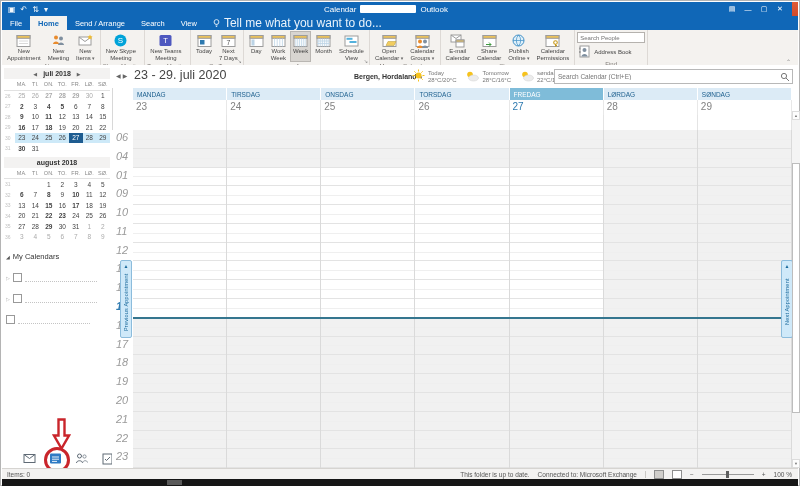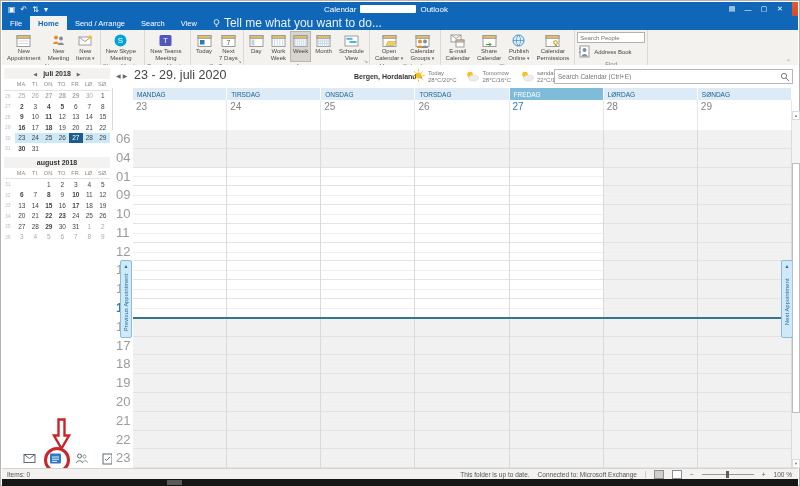--- a/index.html
+++ b/index.html
@@ -73,21 +73,21 @@
   
   #dayheads{left:132px;top:87px;width:659px;height:12px;display:flex;}
   .dh{flex:1;background:#dcebf6;color:#1b5e8d;font-size:6.5px;display:flex;align-items:center;padding-left:4px;border-right:1px solid #fff;}
   .dh.today{background:#7fbcd9;color:#fff;}
   #daydates{left:132px;top:99px;width:659px;height:15px;display:flex;background:#fff;}
   .dd{flex:1;font-size:10px;color:#828282;padding:1px 0 0 3px;border-right:1px solid #e8e8e8;}
   .dd.today{color:#2e7ab0;}
   #allday{left:132px;top:114px;width:659px;height:15px;display:flex;background:#fff;border-bottom:1px solid #d0d0d0;}
   .ad{flex:1;border-right:1px solid #e4e4e4;}
   #gutter{left:111px;top:129px;width:21px;height:338px;background:#fff;border-right:1px solid #d8d8d8;display:flex;flex-direction:column;}
-  .hl{flex:1;font-size:13px;color:#9a9a9a;padding:1px 0 0 4px;}
+  .hl{flex:1;font-size:11px;color:#9a9a9a;padding:1px 0 0 4px;font-style:italic;}
   .hl.cur{color:#2e7ab0;font-weight:bold;}
   #grid{left:132px;top:129px;width:659px;height:338px;display:flex;}
   .col{flex:1;display:flex;flex-direction:column;border-right:1px solid #dadada;}
   .slot{flex:1;border-bottom:1px solid #e3e3e3;position:relative;}
   .slot::after{content:"";position:absolute;left:0;right:0;top:50%;border-top:1px solid #efefef;}
   .slot.work{background:#fff;}
   .slot.nonwork{background:#f1f1f1;}
   #timeline{left:132px;width:659px;top:316px;height:2px;background:#35768f;}
   .aptab{width:10px;height:72px;top:259px;background:#cfe9f9;border:1px solid #8cbcdc;border-radius:2px;display:flex;flex-direction:column;align-items:center;padding:2px 0;}
   .aptab .arr{font-size:5px;color:#1b6a9c;}
@@ -591,20 +591,42 @@
             <span class="mdc mm">3</span>
             <span class="mdc mm">4</span>
             <span class="mdc mm">5</span>
             <span class="mdc mm">6</span>
             <span class="mdc mm">7</span>
             <span class="mdc mm">8</span>
             <span class="mdc mm">9</span>
           </div>
         </div>
       </div>
+    <div id="mycals">
+      <div id="mycalhead">
+        <span class="tri">◢</span>
+        <span>My Calendars</span>
+      </div>
+      <div id="mycalitems">
+          <div class="calrow">
+            <span class="tri" style="color: rgb(170, 170, 170);">▷</span>
+            <span class="cb"></span>
+            <span class="redactline"></span>
+          </div>
+          <div class="calrow">
+            <span class="tri" style="color: rgb(170, 170, 170);">▷</span>
+            <span class="cb"></span>
+            <span class="redactline"></span>
+          </div>
+          <div class="calrow">
+            <span class="cb"></span>
+            <span class="redactline"></span>
+          </div>
+        </div>
+    </div>
   </div>
 
   <div id="navrow" class="abs">
       <span class="navic">
         <svg width="13" height="13" viewBox="0 0 13 13">
           <rect x="1" y="2.5" width="11" height="8" fill="#fff" stroke="#5f6a75"></rect>
           <path d="M1 2.5l5.5 4L12 2.5" fill="none" stroke="#5f6a75"></path>
         </svg>
       </span>
       <span class="navic">

